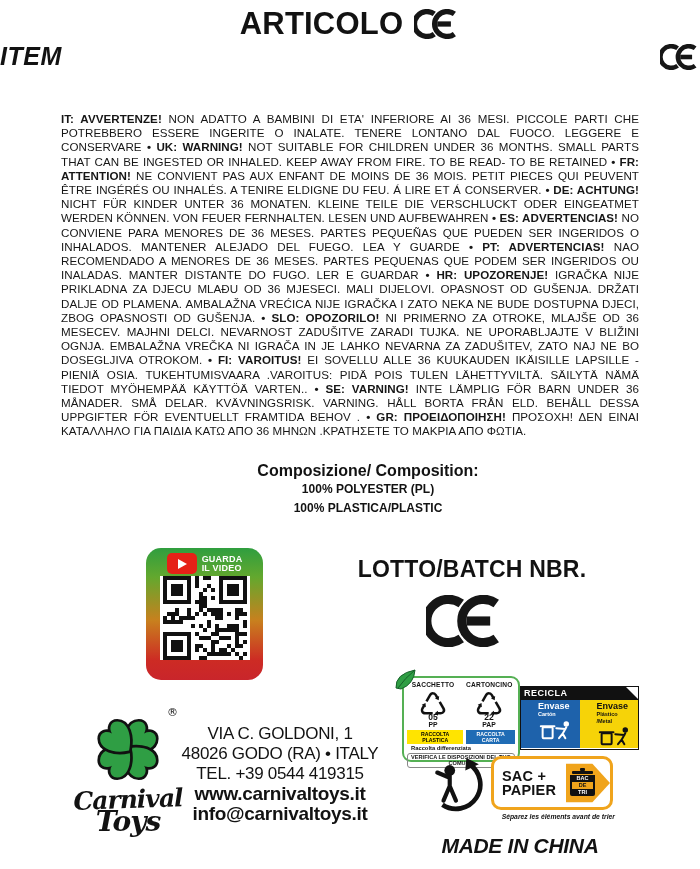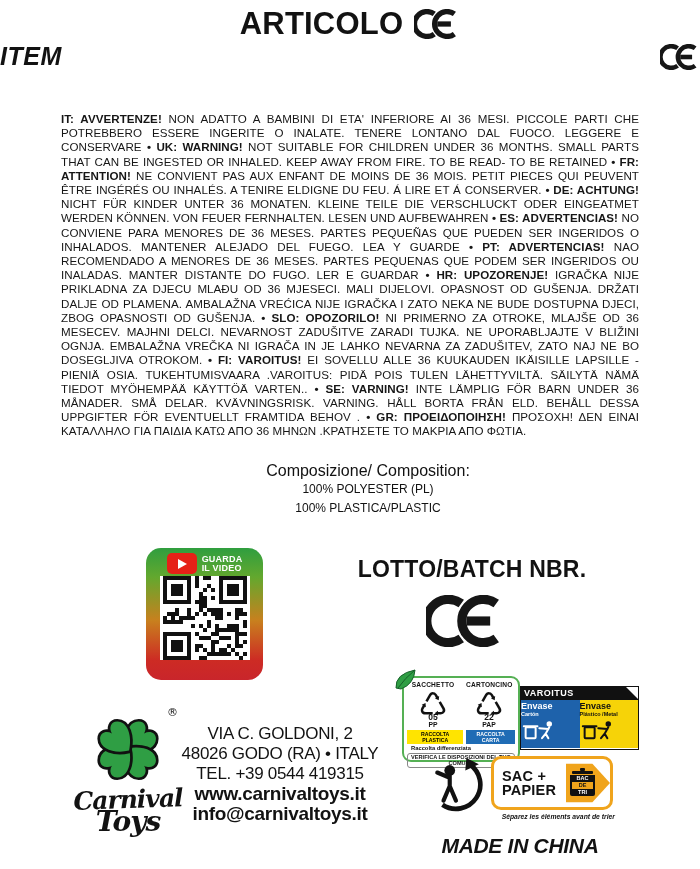--- a/index.html
+++ b/index.html
@@ -12,21 +12,21 @@
   .subtitle-row{position:absolute;top:42px;left:0;right:0;display:flex;justify-content:space-between;align-items:center;gap:16px;}
   .subtitle-row .item{font-size:25px;font-style:italic;font-weight:600;letter-spacing:.5px;}
   svg.ce path,svg.ce line{stroke:#161616;fill:none;}
 
   
   #warning-text{position:absolute;left:61px;top:112px;width:578px;margin:0;
     font-size:11.6px;line-height:14.2px;letter-spacing:.05px;text-align:justify;color:#161616;}
   #warning-text b{font-weight:bold;}
 
   
-  .composition{position:absolute;top:461px;left:0;right:0;text-align:center;font-weight:400;line-height:19px;padding-left:36px;}
+  .composition{position:absolute;top:461px;left:0;right:0;text-align:center;font-weight:700;line-height:19px;padding-left:36px;}
   .comp-title{font-size:16px;}
   .comp-line{font-size:12px;}
 
   
   .qr-badge{position:absolute;left:146px;top:548px;width:117px;height:132px;border-radius:15px;
     background:linear-gradient(180deg,#2f9e3f 0%,#63a82e 22%,#c8801e 55%,#cd2b24 85%,#c9252b 100%);
     display:flex;flex-direction:column;align-items:center;padding:5px 0 16px;box-sizing:border-box;}
   .yt-row{display:flex;align-items:center;gap:5px;height:24px;}
   .yt-icon{width:30px;height:21px;background:#e62117;border-radius:5px;display:flex;align-items:center;justify-content:center;}
   .yt-tri{width:0;height:0;border-left:9px solid #fff;border-top:5px solid transparent;border-bottom:5px solid transparent;margin-left:2px;}
@@ -52,21 +52,21 @@
   .chip-yellow{background:#ffe400;color:#000;font-size:5.2px;font-weight:800;padding:1px 2px;}
   .chip-blue{background:#1f6cb5;color:#fff;font-size:5.2px;font-weight:800;padding:1px 2px;}
   .note1{font-size:5.8px;font-weight:800;text-align:left;margin:1px 0 0 4px;}
   .note2{font-size:5.6px;font-weight:800;border:.5px solid #888;border-radius:3px;padding:.5px 2px;display:inline-block;margin-top:1px;}
 
   
   .recicla{position:absolute;left:520px;top:686px;width:119px;height:64px;border:1px solid #111;background:#fff;box-sizing:border-box;}
   .rec-header{position:relative;background:#111;color:#fff;font-weight:800;font-size:9px;letter-spacing:.5px;height:13px;line-height:12px;padding-left:3px;}
   .rec-fold{position:absolute;top:0;right:0;width:0;height:0;border-top:12px solid #fff;border-left:12px solid transparent;}
   .rec-cells{display:flex;height:48px;}
-  .rec-cell{width:50%;box-sizing:border-box;padding:2px 0;}
+  .rec-cell{width:50%;box-sizing:border-box;padding:2px 17px;}
   .rec-blue{background:#1e62ab;color:#fff;}
   .rec-yellow{background:#f6d308;color:#111;}
   .rec-title{font-size:9px;font-weight:800;line-height:9px;}
   .rec-sub{font-size:5.5px;font-weight:600;line-height:6.5px;}
   .rec-icon{margin-top:2px;}
 
   
   .logo{position:absolute;left:73px;top:710px;width:110px;text-align:center;}
   .clover-wrap{position:relative;width:92px;height:76px;margin:0 auto;}
   .reg{position:absolute;top:-4px;right:-4px;font-size:11px;font-family:"DejaVu Sans","Liberation Sans",sans-serif;}
@@ -386,21 +386,21 @@
     <div class="chips-row">
       <span class="chip-yellow">RACCOLTA PLASTICA</span>
       <span class="chip-blue">RACCOLTA CARTA</span>
     </div>
     <div class="note1">Raccolta differenziata</div>
     <div class="note2">VERIFICA LE DISPOSIZIONI DEL TUO COMUNE</div>
   </div>
 
   <div class="recicla">
     <div class="rec-header">
-      <span>VAROITUS</span>
+      <span>RECICLA</span>
       <span class="rec-fold"></span>
     </div>
     <div class="rec-cells">
       <div class="rec-cell rec-blue">
         <div class="rec-title">Envase</div>
         <div class="rec-sub">Cartón</div>
         <svg class="rec-icon" width="42" height="20" viewBox="0 0 44 22" stroke="#fff" fill="none" stroke-width="2.2" stroke-linecap="round">
           <rect x="4" y="8" width="11" height="12" rx="1"></rect>
             <line x1="2" y1="7" x2="17" y2="7"></line>
           <circle cx="30" cy="4.5" r="3" fill="#fff" stroke="none"></circle>
@@ -430,21 +430,21 @@
           <path transform="translate(55,52) rotate(315)" d="M0 2 C-16 -8 -26 -26 -16 -36 C-10 -42 -2 -38 0 -30 C2 -38 10 -42 16 -36 C26 -26 16 -8 0 2 Z"></path>
         </g>
       </svg>
       <span class="reg">®</span>
     </div>
     <div class="logo-script1">Carnival</div>
     <div class="logo-script2">Toys</div>
   </div>
 
   <div class="address">
-    <div class="addr-line">VIA C. GOLDONI, 2</div>
+    <div class="addr-line">VIA C. GOLDONI, 1</div>
     <div class="addr-line">48026 GODO (RA) • ITALY</div>
     <div class="addr-line">TEL. +39 0544 419315</div>
     <div class="addr-web">www.carnivaltoys.it</div>
     <div class="addr-web">info@carnivaltoys.it</div>
   </div>
 
   <svg class="triman" width="54" height="54" viewBox="0 0 52 52">
     <circle cx="19" cy="12" r="5.2" fill="#111"></circle>
     <path d="M19 17 L19 27 M19 27 L13 41 M19 27 L25 41 M19 19 L7 14" stroke="#111" stroke-width="4" fill="none" stroke-linecap="round"></path>
     <path d="M38 6 A21 21 0 1 1 12 45" stroke="#111" stroke-width="4.5" fill="none"></path>

